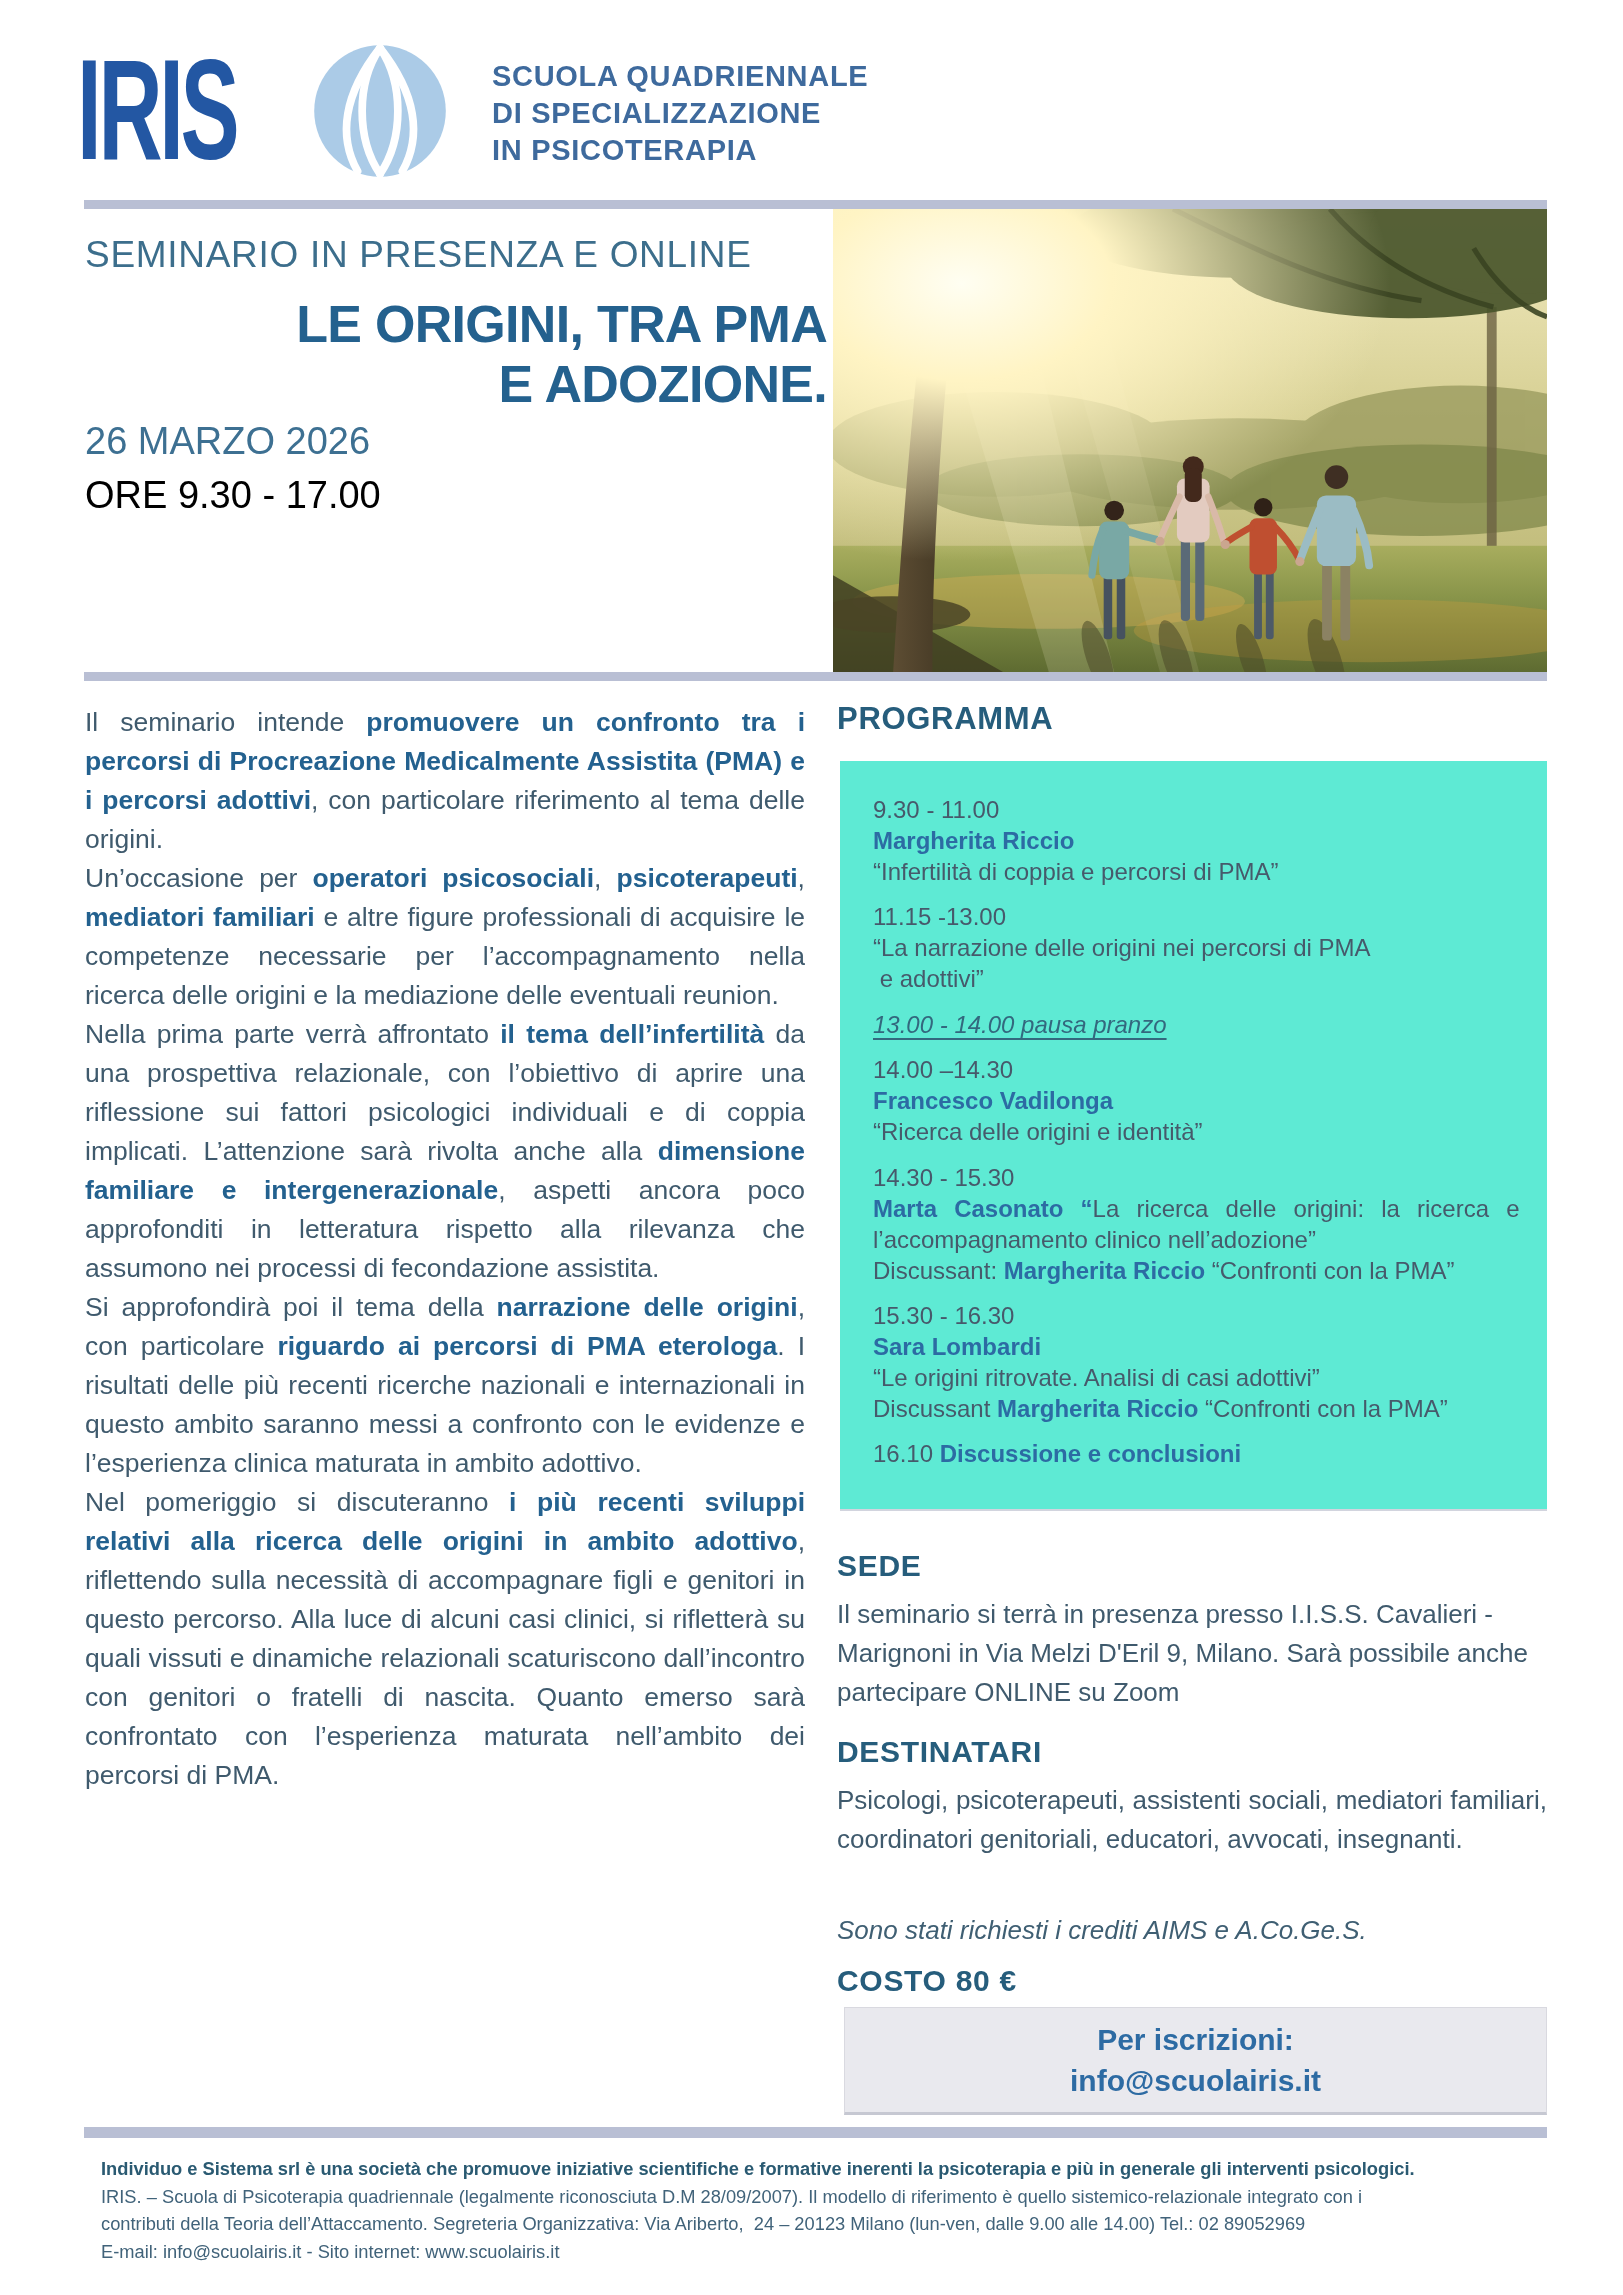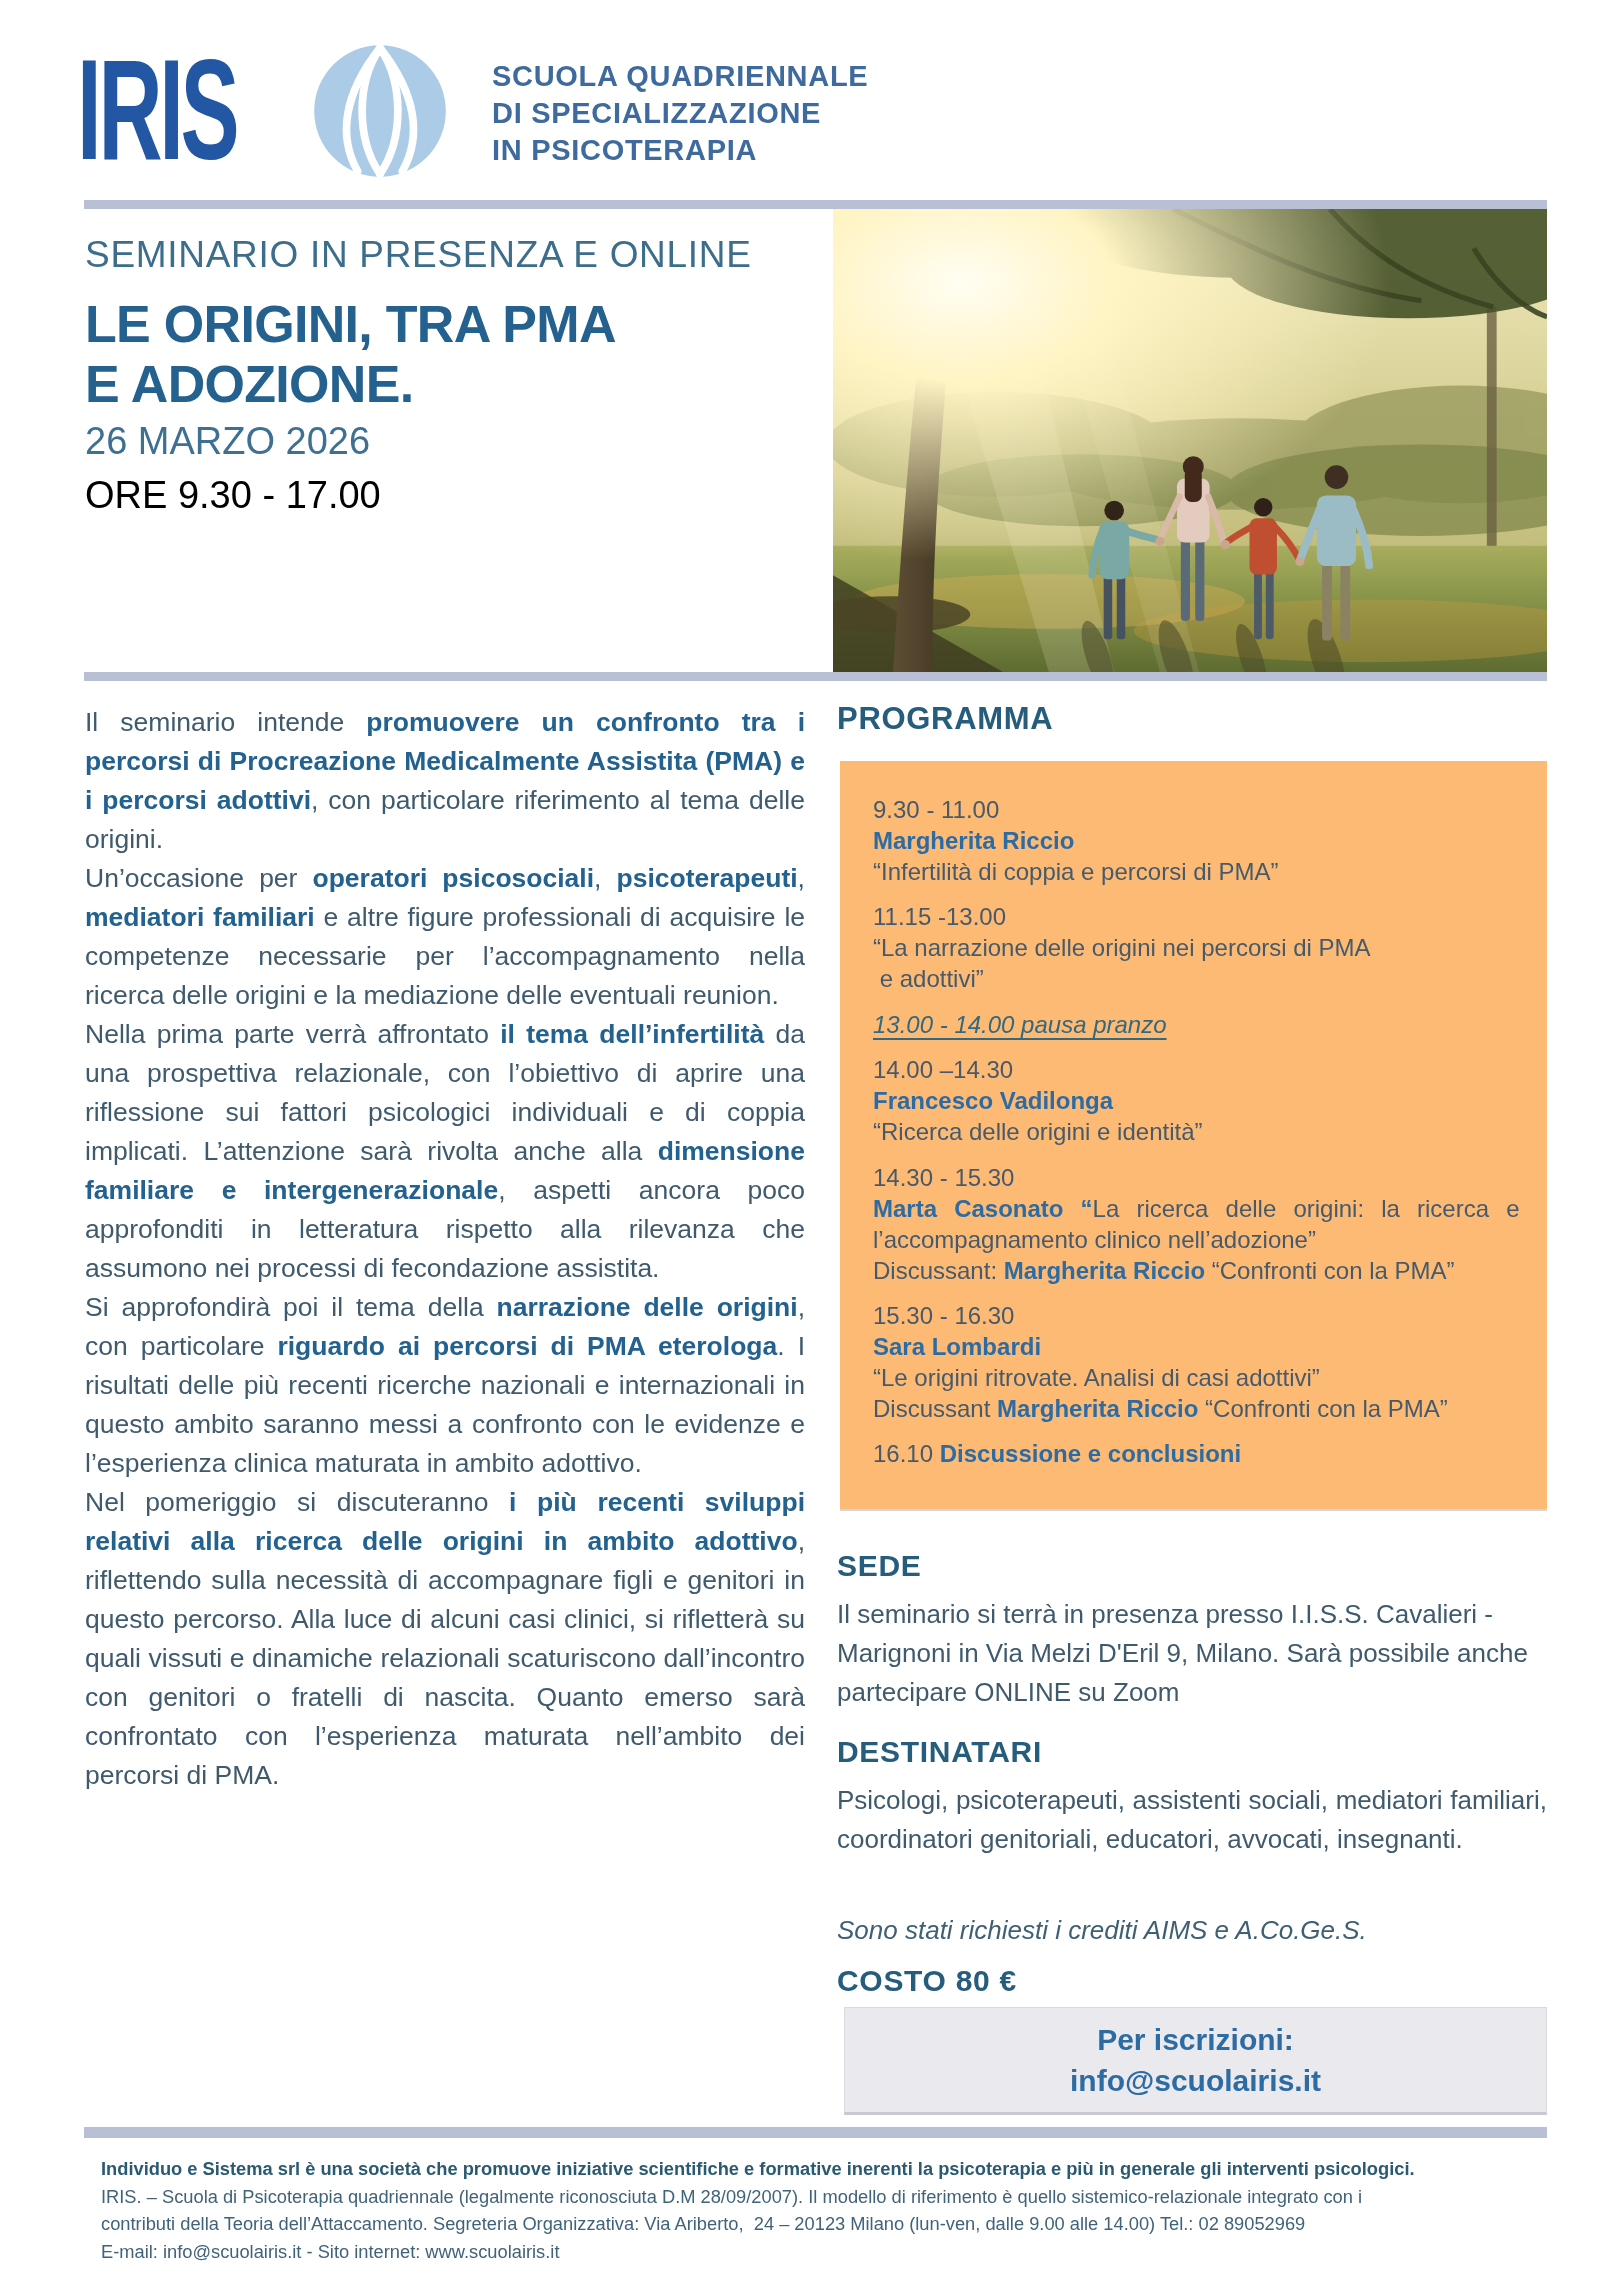--- a/index.html
+++ b/index.html
@@ -16,40 +16,40 @@
 
   .rule{position:absolute;left:84px;width:1463px;height:9.2px;background:#b9bfd4;}
   .rule-top{top:200px;}
   .rule-hero-bottom{top:672px;}
   .rule-footer{top:2127px;height:10.5px;}
 
   
   .hero-text{position:absolute;left:85px;top:233px;width:742px;}
   .kicker{font-size:37px;line-height:43px;color:#3c6e8c;margin:0 0 18.3px 0;letter-spacing:0.7px;}
   .title{font-size:52px;line-height:60px;font-weight:800;color:#24618e;margin:0 0 7.9px 0;
-         white-space:pre-line;letter-spacing:-0.7px;}
+         white-space:pre-line;letter-spacing:-0.7px;text-align:right;}
   .subtitle{font-size:47px;line-height:54px;font-weight:800;color:#24618e;margin:0 0 31px 0;
             white-space:pre-line;letter-spacing:-0.7px;}
   .dateline{font-size:38px;line-height:39px;color:#3d7092;margin:0 0 14.4px 0;}
   .timeline{font-size:38px;line-height:39px;color:#000000;margin:0;}
 
   .hero-photo{position:absolute;left:833px;top:209px;width:714px;height:463px;}
   .hero-photo svg{display:block;width:100%;height:100%;}
 
   
   .intro{position:absolute;left:85px;top:703px;width:720px;
          font-size:26.5px;line-height:39px;color:#3f5a6d;text-align:justify;}
   .intro .para{margin:0;}
   .b{font-weight:bold;color:#23618f;}
 
   
   .prog-heading{position:absolute;left:837px;top:701px;font-size:31px;font-weight:bold;
                 color:#265d7c;letter-spacing:0.7px;}
   .prog-box{position:absolute;left:840px;top:761px;width:707px;height:750px;
-            background:#fdba74;border-bottom:2.6px solid #d2d4de;box-sizing:border-box;
+            background:#5eead4;border-bottom:2.6px solid #d2d4de;box-sizing:border-box;
             padding:33px 27.5px 19.6px 33px;font-size:24px;line-height:31px;}
   .prog-item{margin:0 0 14.4px 0;}
   .prog-item:last-child{margin-bottom:0;}
   .prog-time{color:#47596b;}
   .prog-row{color:#465a6b;text-align:justify;}
   .prog-row .b{color:#2c6ba3;}
   .prog-pausa{color:#33687e;font-style:italic;text-decoration:underline;
               text-underline-offset:5.2px;}
 
   .side-h{position:absolute;left:837px;font-size:30px;font-weight:bold;color:#265d7c;

